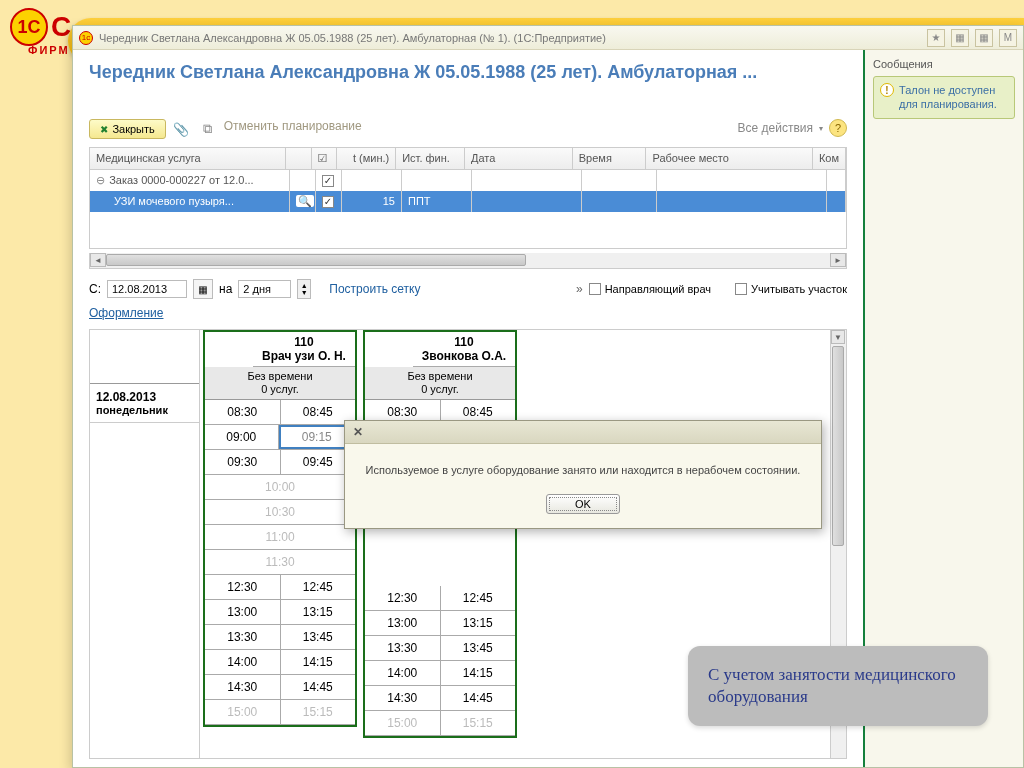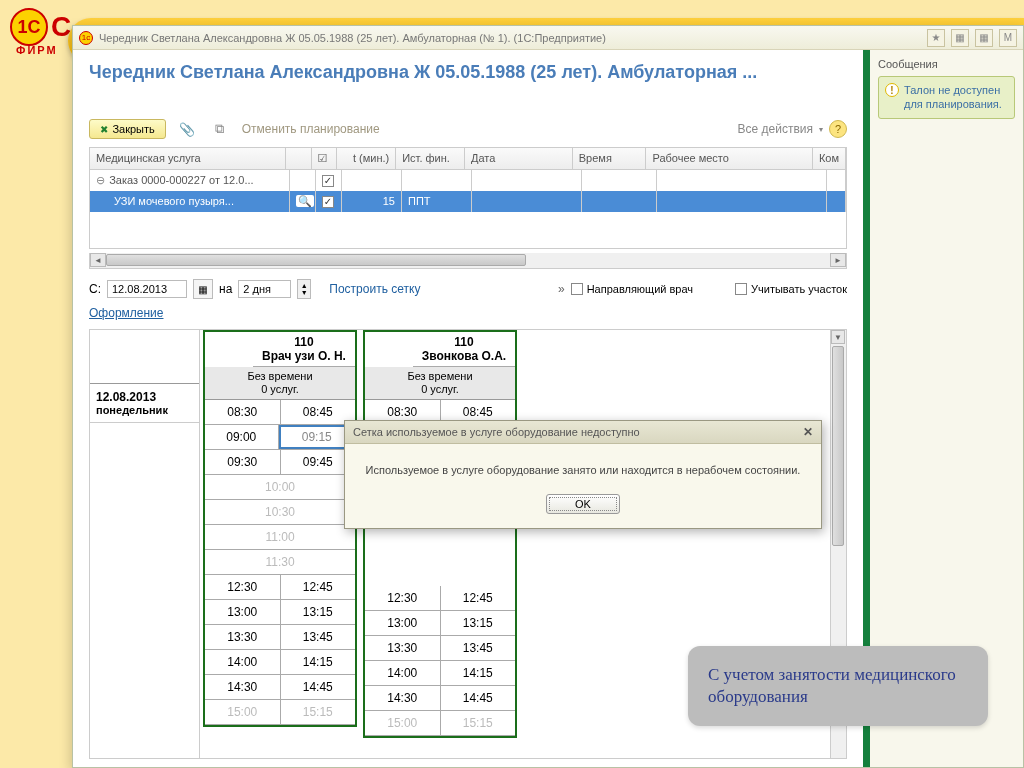--- a/index.html
+++ b/index.html
@@ -1,34 +1,34 @@
 <!DOCTYPE html>
 <html><head>
 <meta charset="utf-8">
 <style>
 * { box-sizing: border-box; margin: 0; padding: 0; font-family: Tahoma, Arial, sans-serif; }
 body { background: #fce9a8; width: 1024px; height: 768px; overflow: hidden; position: relative; }
 .logo { position: absolute; top: 8px; left: 10px; display: flex; align-items: center; }
 .logo-circle { width: 38px; height: 38px; border-radius: 50%; background: #fcd100; border: 2px solid #c00; display: flex; align-items: center; justify-content: center; font-weight: bold; color: #c00; font-size: 18px; }
 .logo-text { color: #c00; font-size: 28px; font-weight: bold; margin-left: 3px; }
-.logo-sub { color: #c00; font-size: 11px; letter-spacing: 2px; position: absolute; top: 44px; left: 16px; font-weight: bold; }
+.logo-sub { color: #c00; font-size: 11px; letter-spacing: 2px; position: absolute; top: 44px; left: 28px; font-weight: bold; }
 .yellow-stripe { position: absolute; top: 18px; left: 68px; right: 0; height: 46px; background: linear-gradient(#fdcf3d, #f2b400); border-radius: 24px 0 0 24px; box-shadow: 0 2px 4px rgba(0,0,0,0.2); }
 .app-window { position: absolute; top: 25px; left: 72px; right: 0; bottom: 0; background: #fff; border: 1px solid #b8c2a5; box-shadow: -3px 3px 10px rgba(0,0,0,0.15); }
 .titlebar { height: 24px; background: linear-gradient(#f8f8f0, #eeedd9); border-bottom: 1px solid #d8d4b8; display: flex; align-items: center; padding: 0 6px; font-size: 11px; color: #777; }
 .titlebar-icon { width: 14px; height: 14px; border-radius: 50%; background: #fcd100; border: 1px solid #c00; margin-right: 6px; font-size: 8px; color: #c00; display: flex; align-items: center; justify-content: center; }
 .titlebar-right { margin-left: auto; display: flex; gap: 6px; }
 .titlebar-btn { width: 18px; height: 18px; background: #f5f3e3; border: 1px solid #c9c3a0; font-size: 10px; display: flex; align-items: center; justify-content: center; color: #888; }
 .content-wrap { display: flex; height: calc(100% - 24px); }
 .main-panel { flex: 1; padding: 12px 16px; overflow: hidden; }
-.side-panel { width: 160px; border-left: 7px solid #15803d; background: #f8f7ec; padding: 8px; }
+.side-panel { width: 160px; border-left: 2px solid #15803d; background: #f8f7ec; padding: 8px; }
 .side-header { font-size: 11px; color: #555; margin-bottom: 6px; }
 .message-card { background: #e8f0c8; border: 1px solid #b8c878; border-radius: 3px; padding: 6px; font-size: 11px; color: #3a6ea5; display: flex; gap: 5px; line-height: 1.3; }
 .message-icon { width: 14px; height: 14px; border-radius: 50%; background: #fff; border: 1px solid #e0b800; color: #b08000; display: flex; align-items: center; justify-content: center; font-weight: bold; font-size: 10px; flex-shrink: 0; }
 .page-title { font-size: 18px; font-weight: bold; color: #4a7db8; margin-bottom: 10px; }
-.toolbar { display: flex; align-items: center; gap: 12px; margin-bottom: 8px; margin-top: 36px; }
+.toolbar { display: flex; align-items: flex-start; gap: 6px; margin-bottom: 8px; margin-top: 36px; }
 .btn-close { background: linear-gradient(#fdfbc8, #f5e890); border: 1px solid #c9b860; padding: 3px 10px; font-size: 11px; border-radius: 3px; display: flex; align-items: center; gap: 4px; }
 .btn-close::before { content: "✖"; color: #208030; font-size: 10px; }
 .tb-icon { width: 20px; height: 20px; border: 1px solid transparent; display: flex; align-items: center; justify-content: center; font-size: 13px; color: #888; }
 .link-action { font-size: 12px; color: #a09880; }
 .toolbar-right { margin-left: auto; display: flex; align-items: center; gap: 6px; font-size: 12px; color: #888; }
 .dropdown-ind { font-size: 8px; }
 .help-icon { width: 18px; height: 18px; border-radius: 50%; background: #fce480; border: 1px solid #d0b850; font-size: 11px; display: flex; align-items: center; justify-content: center; color: #886600; }
 .grid { border: 1px solid #ccc; margin-bottom: 4px; }
 .grid-header { display: flex; background: linear-gradient(#fafafa, #ededed); border-bottom: 1px solid #ccc; }
 .grid-cell { border-right: 1px solid #ccc; padding: 4px 6px; font-size: 11px; color: #555; }
@@ -170,21 +170,21 @@
         <button class="date-btn">▦</button>
         <span>на</span>
         <input class="period-input" value="2 дня" style="">
         <div class="spin">▲<br>▼</div>
         <span class="build-link">Построить сетку</span>
         <span class="chev-btn">»</span>
         <label class="check-label">
             <span class="mini-chk"></span>
             <span>Направляющий врач</span>
           </label>
-        <label class="check-label" style="margin-left:36px">
+        <label class="check-label" style="margin-left:18px">
             <span class="mini-chk"></span>
             <span>Учитывать участок</span>
           </label>
       </div>
       <a class="format-link">Оформление</a>
 
       <div class="schedule-area">
         <div class="date-col">
           <div class="date-header"></div>
           <div class="date-cell">
@@ -317,21 +317,20 @@
       <div class="message-card">
         <div class="message-icon">!</div>
         <div>Талон не доступен для планирования.</div>
       </div>
     </div>
   </div>
 </div>
 
 <div class="dialog">
   <div class="dialog-title">
-    <span>Сетка используемое в услуге оборудование недоступно</span>
     <span class="dialog-close">✕</span>
   </div>
   <div class="dialog-body">
     <div>Используемое в услуге оборудование занято или находится в нерабочем состоянии.</div>
     <button class="dialog-btn">OK</button>
   </div>
 </div>
 
 <div class="caption-box">С учетом занятости медицинского оборудования</div>
 

